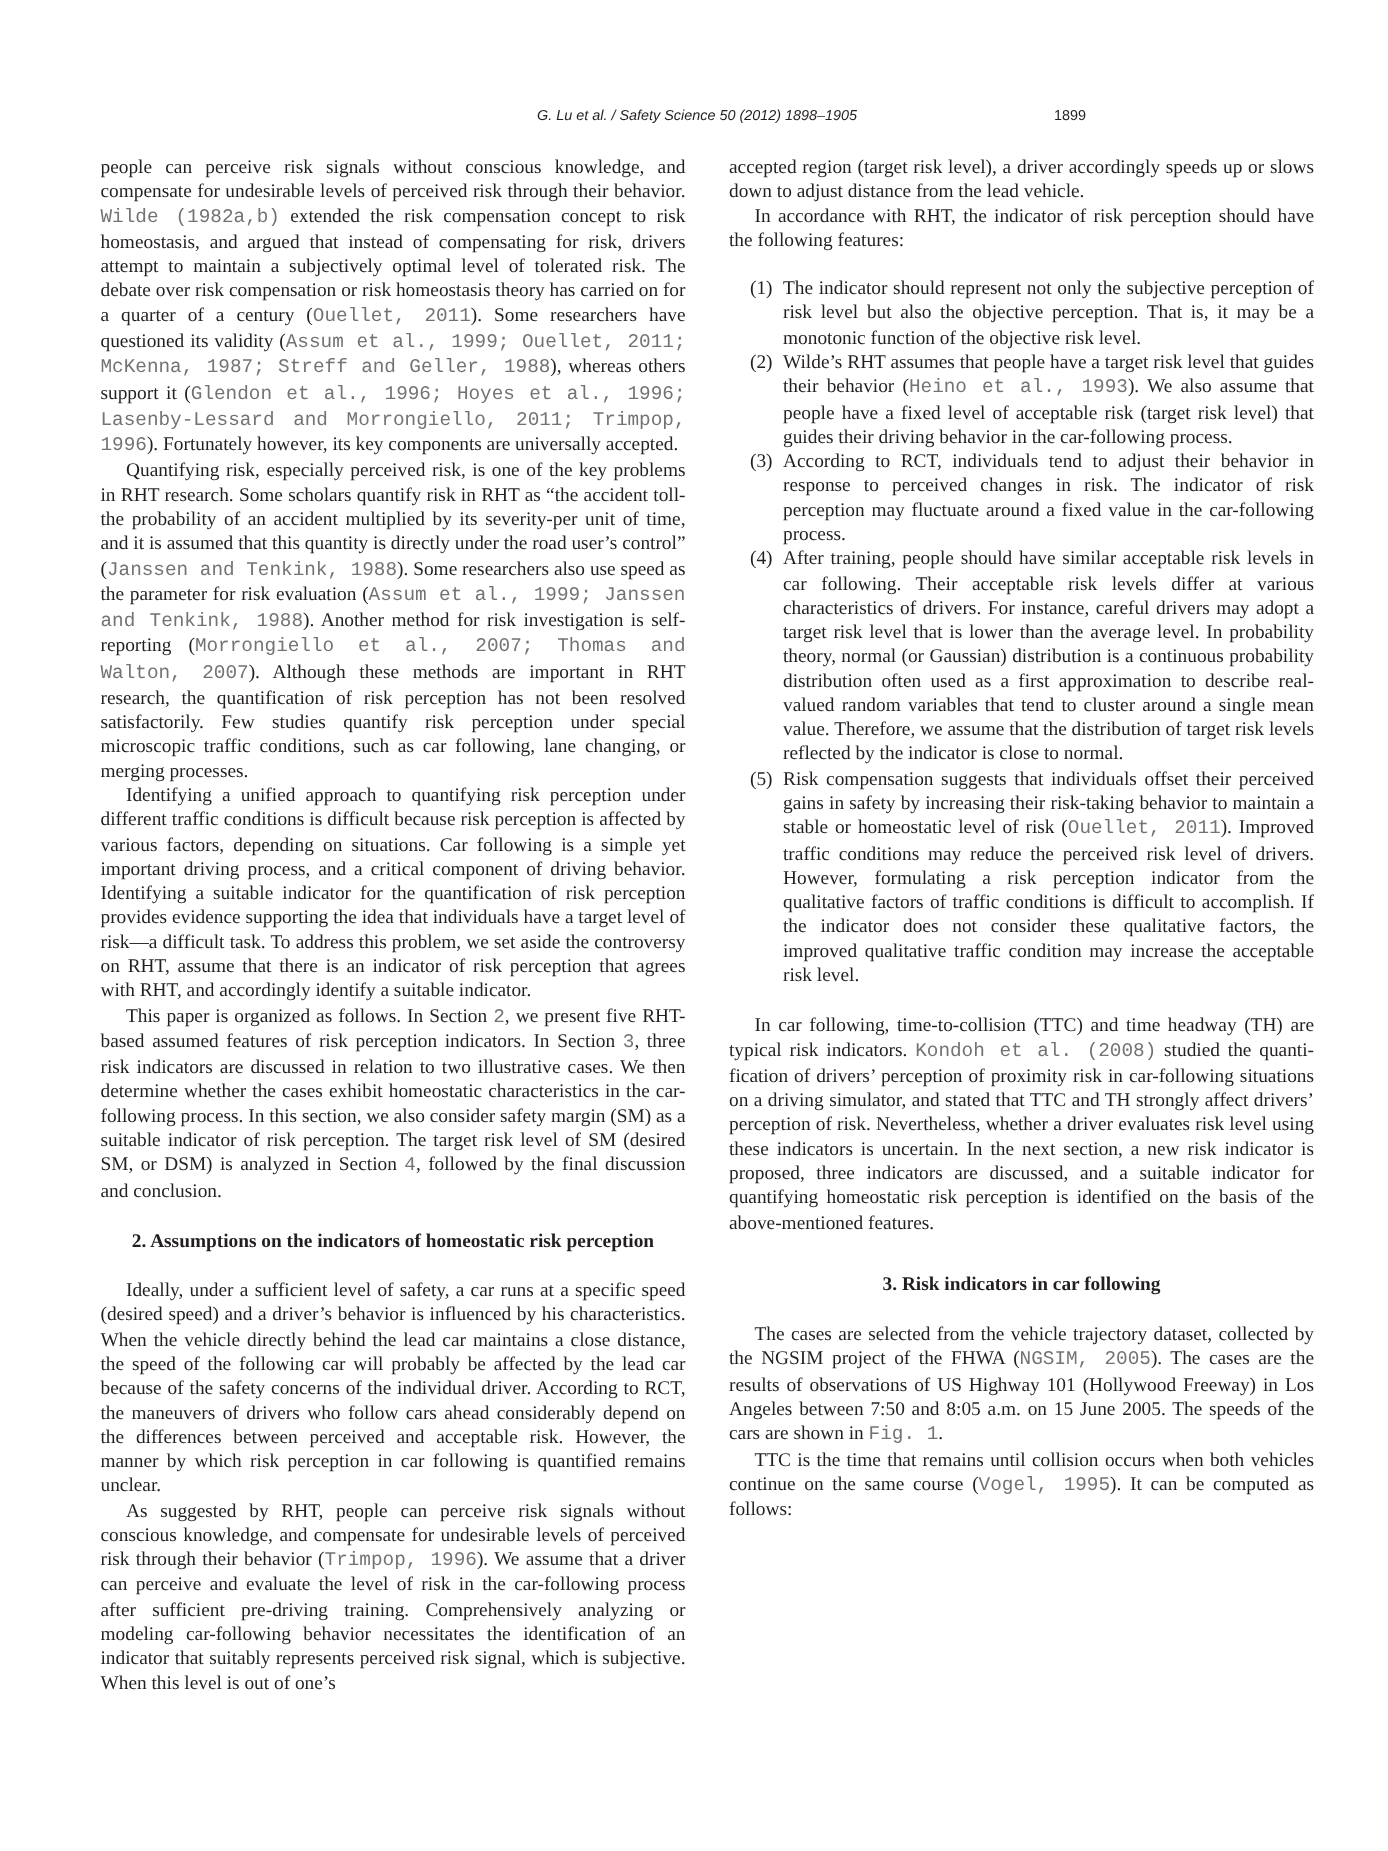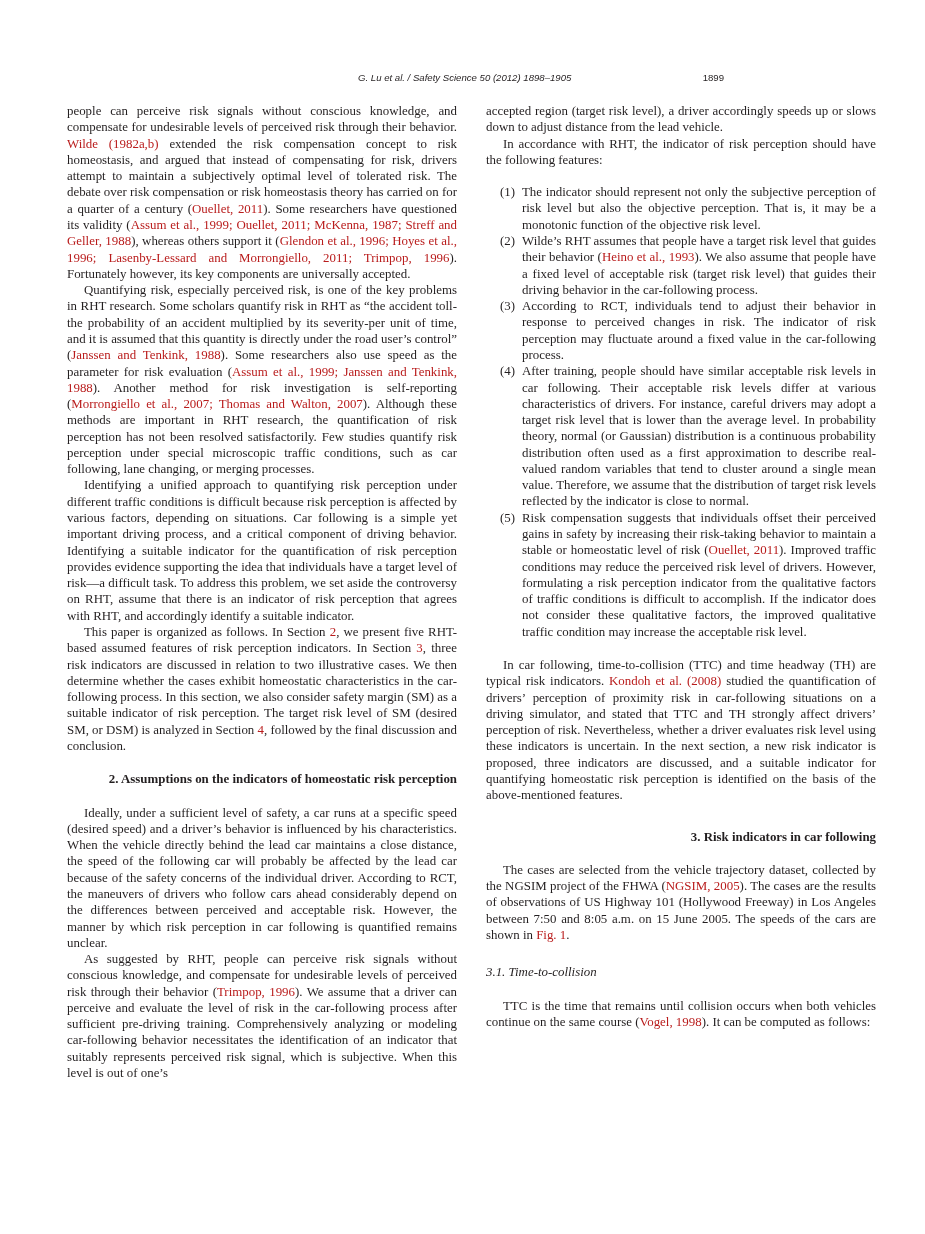--- a/index.html
+++ b/index.html
@@ -9,23 +9,23 @@
             font-family: "Liberation Sans", sans-serif; font-size: 9.6px; font-style: italic; color: #231f20; }
   .header .running { position: absolute; left: 358px; top: 0; }
   .header .pageno { position: absolute; right: 49px; top: 0; font-style: normal; }
   .col { position: absolute; top: 103px; width: 390px;
          font-family: "Liberation Serif", serif; font-size: 12.9px; line-height: 16.28px;
          text-align: justify; hyphens: manual; }
   .col-left { left: 67px; }
   .col-right { left: 486px; }
   p { margin: 0; }
   p.indent { text-indent: 17px; }
-  a.ref { color: #b91c1c; text-decoration: none; }
+  a.ref { color: #737373; text-decoration: none; font-family: Liberation Mono, monospace; }
   .sec-head { font-family: "Liberation Serif", serif; font-weight: bold; font-size: 12.9px;
-              margin: 0; text-align: right; }
+              margin: 0; text-align: center; }
   .subsec-head { font-style: italic; margin: 0; text-align: left; }
   ol.features { list-style: none; margin: 0; padding: 0; }
   ol.features li { position: relative; padding-left: 36px; }
   ol.features li .num { position: absolute; left: 14px; top: 0; }
 </style>
 </head>
 <body>
 
 <div class="header">
   <span class="running">G. Lu et al. / Safety Science 50 (2012) 1898–1905</span>
@@ -48,15 +48,14 @@
   <ol class="features" style="margin-top:16px;">
       <li><span class="num">(1)</span>The indicator should represent not only the subjective per­ception of risk level but also the objective perception. That is, it may be a monotonic function of the objective risk level.</li>
       <li><span class="num">(2)</span>Wilde’s RHT assumes that people have a target risk level that guides their behavior (<a class="ref" href="#">Heino et al., 1993</a>). We also assume that people have a fixed level of acceptable risk (target risk level) that guides their driving behavior in the car-following process.</li>
       <li><span class="num">(3)</span>According to RCT, individuals tend to adjust their behavior in response to perceived changes in risk. The indicator of risk perception may fluctuate around a fixed value in the car-fol­lowing process.</li>
       <li><span class="num">(4)</span>After training, people should have similar acceptable risk levels in car following. Their acceptable risk levels differ at various characteristics of drivers. For instance, careful driv­ers may adopt a target risk level that is lower than the aver­age level. In probability theory, normal (or Gaussian) distribution is a continuous probability distribution often used as a first approximation to describe real-valued random variables that tend to cluster around a single mean value. Therefore, we assume that the distribution of target risk lev­els reflected by the indicator is close to normal.</li>
       <li><span class="num">(5)</span>Risk compensation suggests that individuals offset their per­ceived gains in safety by increasing their risk-taking behav­ior to maintain a stable or homeostatic level of risk (<a class="ref" href="#">Ouellet, 2011</a>). Improved traffic conditions may reduce the perceived risk level of drivers. However, formulating a risk perception indicator from the qualitative factors of traffic conditions is difficult to accomplish. If the indicator does not consider these qualitative factors, the improved qualitative traffic condition may increase the acceptable risk level.</li>
     </ol>
   <p class="indent" style="margin-top:17px;">In car following, time-to-collision (TTC) and time headway (TH) are typical risk indicators. <a class="ref" href="#">Kondoh et al. (2008)</a> studied the quanti­fication of drivers’ perception of proximity risk in car-following sit­uations on a driving simulator, and stated that TTC and TH strongly affect drivers’ perception of risk. Nevertheless, whether a driver evaluates risk level using these indicators is uncertain. In the next section, a new risk indicator is proposed, three indicators are dis­cussed, and a suitable indicator for quantifying homeostatic risk perception is identified on the basis of the above-mentioned features.</p>
   <h2 class="sec-head" style="margin-top:25px;margin-bottom:17px;">3. Risk indicators in car following</h2>
   <p class="indent">The cases are selected from the vehicle trajectory dataset, col­lected by the NGSIM project of the FHWA (<a class="ref" href="#">NGSIM, 2005</a>). The cases are the results of observations of US Highway 101 (Hollywood Freeway) in Los Angeles between 7:50 and 8:05&nbsp;a.m. on 15 June 2005. The speeds of the cars are shown in <a class="ref" href="#">Fig. 1</a>.</p>
-  <h3 class="subsec-head" style="margin-top:21px;margin-bottom:17px;font-weight:normal;font-size:12.9px;">3.1. Time-to-collision</h3>
-  <p class="indent">TTC is the time that remains until collision occurs when both vehicles continue on the same course (<a class="ref" href="#">Vogel, 1998</a>). It can be com­puted as follows:</p>
+  <p class="indent">TTC is the time that remains until collision occurs when both vehicles continue on the same course (<a class="ref" href="#">Vogel, 1995</a>). It can be com­puted as follows:</p>
 </div>
 
 </body></html>

